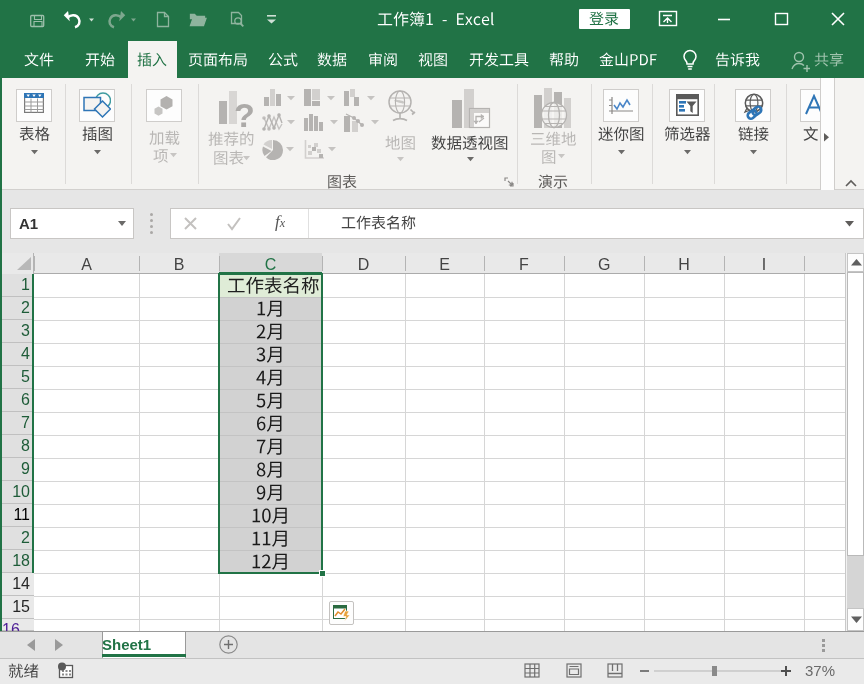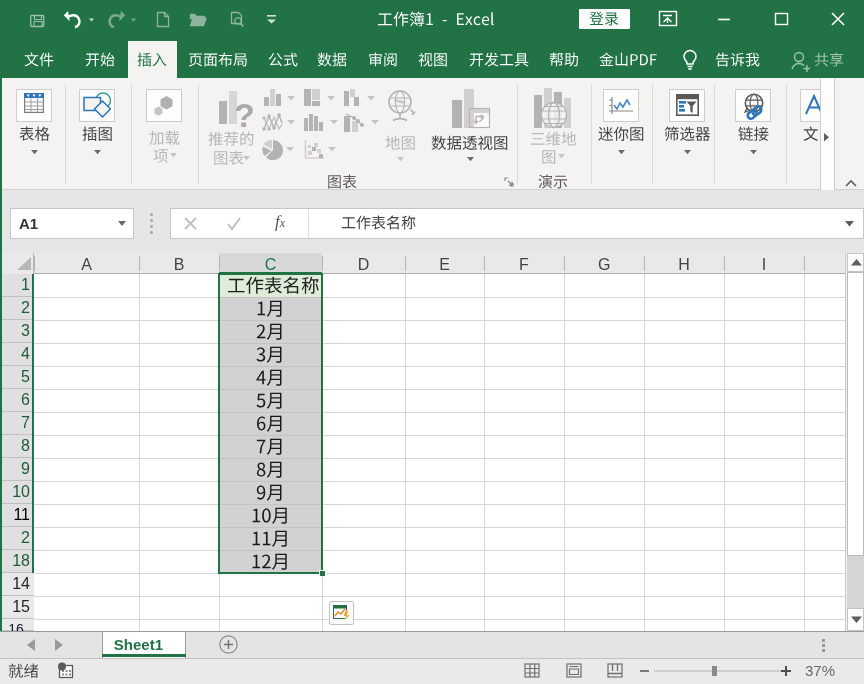--- a/index.html
+++ b/index.html
@@ -677,21 +677,21 @@
 <div style="position:absolute;left:32px;top:527px;width:2px;height:23px;background:#217346"></div>
 <div style="position:absolute;left:2px;top:530px;font-size:16px;color:#1e5c38;line-height:1;white-space:pre;width:28px;text-align:right">2</div>
 <div style="position:absolute;left:2px;top:550px;width:32px;height:23px;background:#e0e0e0;border-bottom:1px solid #c0c0c0"></div>
 <div style="position:absolute;left:32px;top:550px;width:2px;height:23px;background:#217346"></div>
 <div style="position:absolute;left:2px;top:553px;font-size:16px;color:#1e5c38;line-height:1;white-space:pre;width:28px;text-align:right">18</div>
 <div style="position:absolute;left:2px;top:573px;width:32px;height:23px;background:#e9e9e9;border-bottom:1px solid #c0c0c0"></div>
 <div style="position:absolute;left:2px;top:576px;font-size:16px;color:#262626;line-height:1;white-space:pre;width:28px;text-align:right">14</div>
 <div style="position:absolute;left:2px;top:596px;width:32px;height:23px;background:#e9e9e9;border-bottom:1px solid #c0c0c0"></div>
 <div style="position:absolute;left:2px;top:599px;font-size:16px;color:#262626;line-height:1;white-space:pre;width:28px;text-align:right">15</div>
 <div style="position:absolute;left:2px;top:619px;width:32px;height:12px;background:#e9e9e9;border-bottom:1px solid #c0c0c0"></div>
-<div style="position:absolute;left:2px;top:622px;font-size:14px;color:#0f172a;line-height:1;white-space:pre;width:28px;text-align:center">16</div>
+<div style="position:absolute;left:2px;top:622px;font-size:16px;color:#4c1d95;line-height:1;white-space:pre;width:28px;text-align:left">16</div>
 <div style="position:absolute;left:219px;top:274px;width:103px;height:23px;background:#dfecd7"></div>
 <div style="position:absolute;left:219px;top:297px;width:103px;height:23px;background:#d2d2d2;border-top:1px solid #c3c3c3"></div>
 <div style="position:absolute;left:219px;top:320px;width:103px;height:23px;background:#d2d2d2;border-top:1px solid #c3c3c3"></div>
 <div style="position:absolute;left:219px;top:343px;width:103px;height:23px;background:#d2d2d2;border-top:1px solid #c3c3c3"></div>
 <div style="position:absolute;left:219px;top:366px;width:103px;height:23px;background:#d2d2d2;border-top:1px solid #c3c3c3"></div>
 <div style="position:absolute;left:219px;top:389px;width:103px;height:23px;background:#d2d2d2;border-top:1px solid #c3c3c3"></div>
 <div style="position:absolute;left:219px;top:412px;width:103px;height:23px;background:#d2d2d2;border-top:1px solid #c3c3c3"></div>
 <div style="position:absolute;left:219px;top:435px;width:103px;height:23px;background:#d2d2d2;border-top:1px solid #c3c3c3"></div>
 <div style="position:absolute;left:219px;top:458px;width:103px;height:23px;background:#d2d2d2;border-top:1px solid #c3c3c3"></div>
 <div style="position:absolute;left:219px;top:481px;width:103px;height:23px;background:#d2d2d2;border-top:1px solid #c3c3c3"></div>
@@ -803,21 +803,21 @@
 <svg style="position:absolute;left:851;top:616" width="11" height="7">
     <path d="M5.5 7L0 0.5H11z" fill="#5f5f5f"></path>
   </svg>
 <div style="position:absolute;left:0px;top:631px;width:864px;height:27px;background:#e4e4e4;border-top:1px solid #9a9a9a"></div>
 <svg style="position:absolute;left:26;top:639" width="44" height="12" fill="#9a9a9a">
     <path d="M9 0v12L1 6z"></path>
     <path d="M29 0v12l8-6z"></path>
   </svg>
 <div style="position:absolute;left:102px;top:632px;width:84px;height:26px;background:#fff;border-left:1px solid #9a9a9a;border-right:1px solid #9a9a9a"></div>
 <div style="position:absolute;left:102px;top:654px;width:84px;height:3px;background:#217346"></div>
-<div style="position:absolute;left:102px;top:637px;font-size:15px;color:#217346;line-height:1;white-space:pre;width:61px;text-align:right;font-weight:bold">Sheet1</div>
+<div style="position:absolute;left:102px;top:637px;font-size:15px;color:#217346;line-height:1;white-space:pre;width:61px;text-align:left;font-weight:bold">Sheet1</div>
 <svg style="position:absolute;left:219;top:635" width="19" height="19" fill="none">
 <circle cx="9.5" cy="9.5" r="8.7" stroke="#8a8a8a" stroke-width="1.2"></circle>
 <path d="M9.5 5v9M5 9.5h9" stroke="#6f6f6f" stroke-width="1.4"></path>
   </svg>
 <div style="position:absolute;left:822px;top:639px;width:3px;height:3px;background:#9a9a9a"></div>
 <div style="position:absolute;left:822px;top:644px;width:3px;height:3px;background:#9a9a9a"></div>
 <div style="position:absolute;left:822px;top:649px;width:3px;height:3px;background:#9a9a9a"></div>
 <div style="position:absolute;left:0px;top:658px;width:864px;height:26px;background:#eaeaea;border-top:1px solid #c2c2c2"></div>
 <svg style="position:absolute;left:7.5px;top:663px;overflow:visible" width="31" height="19">
     <g transform="matrix(0.015500,0,0,-0.015500,0,13.64)" fill="#474747">

